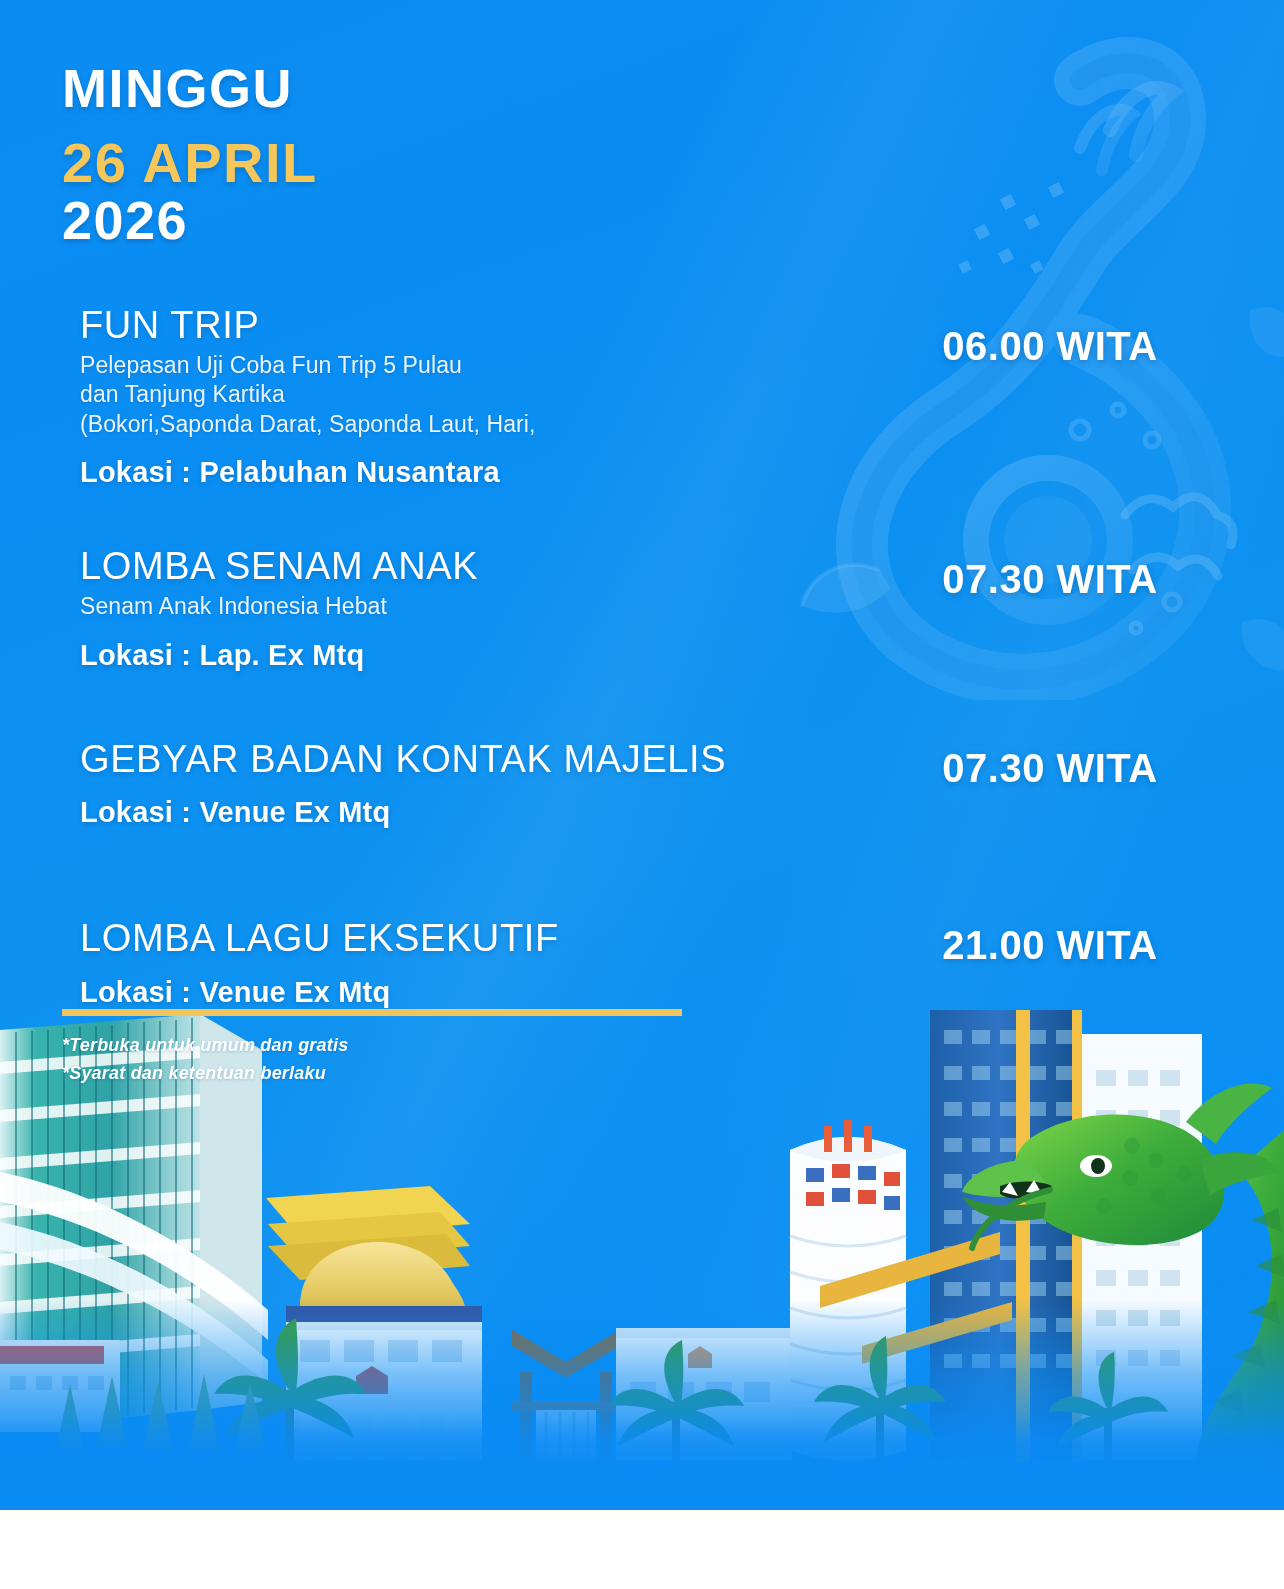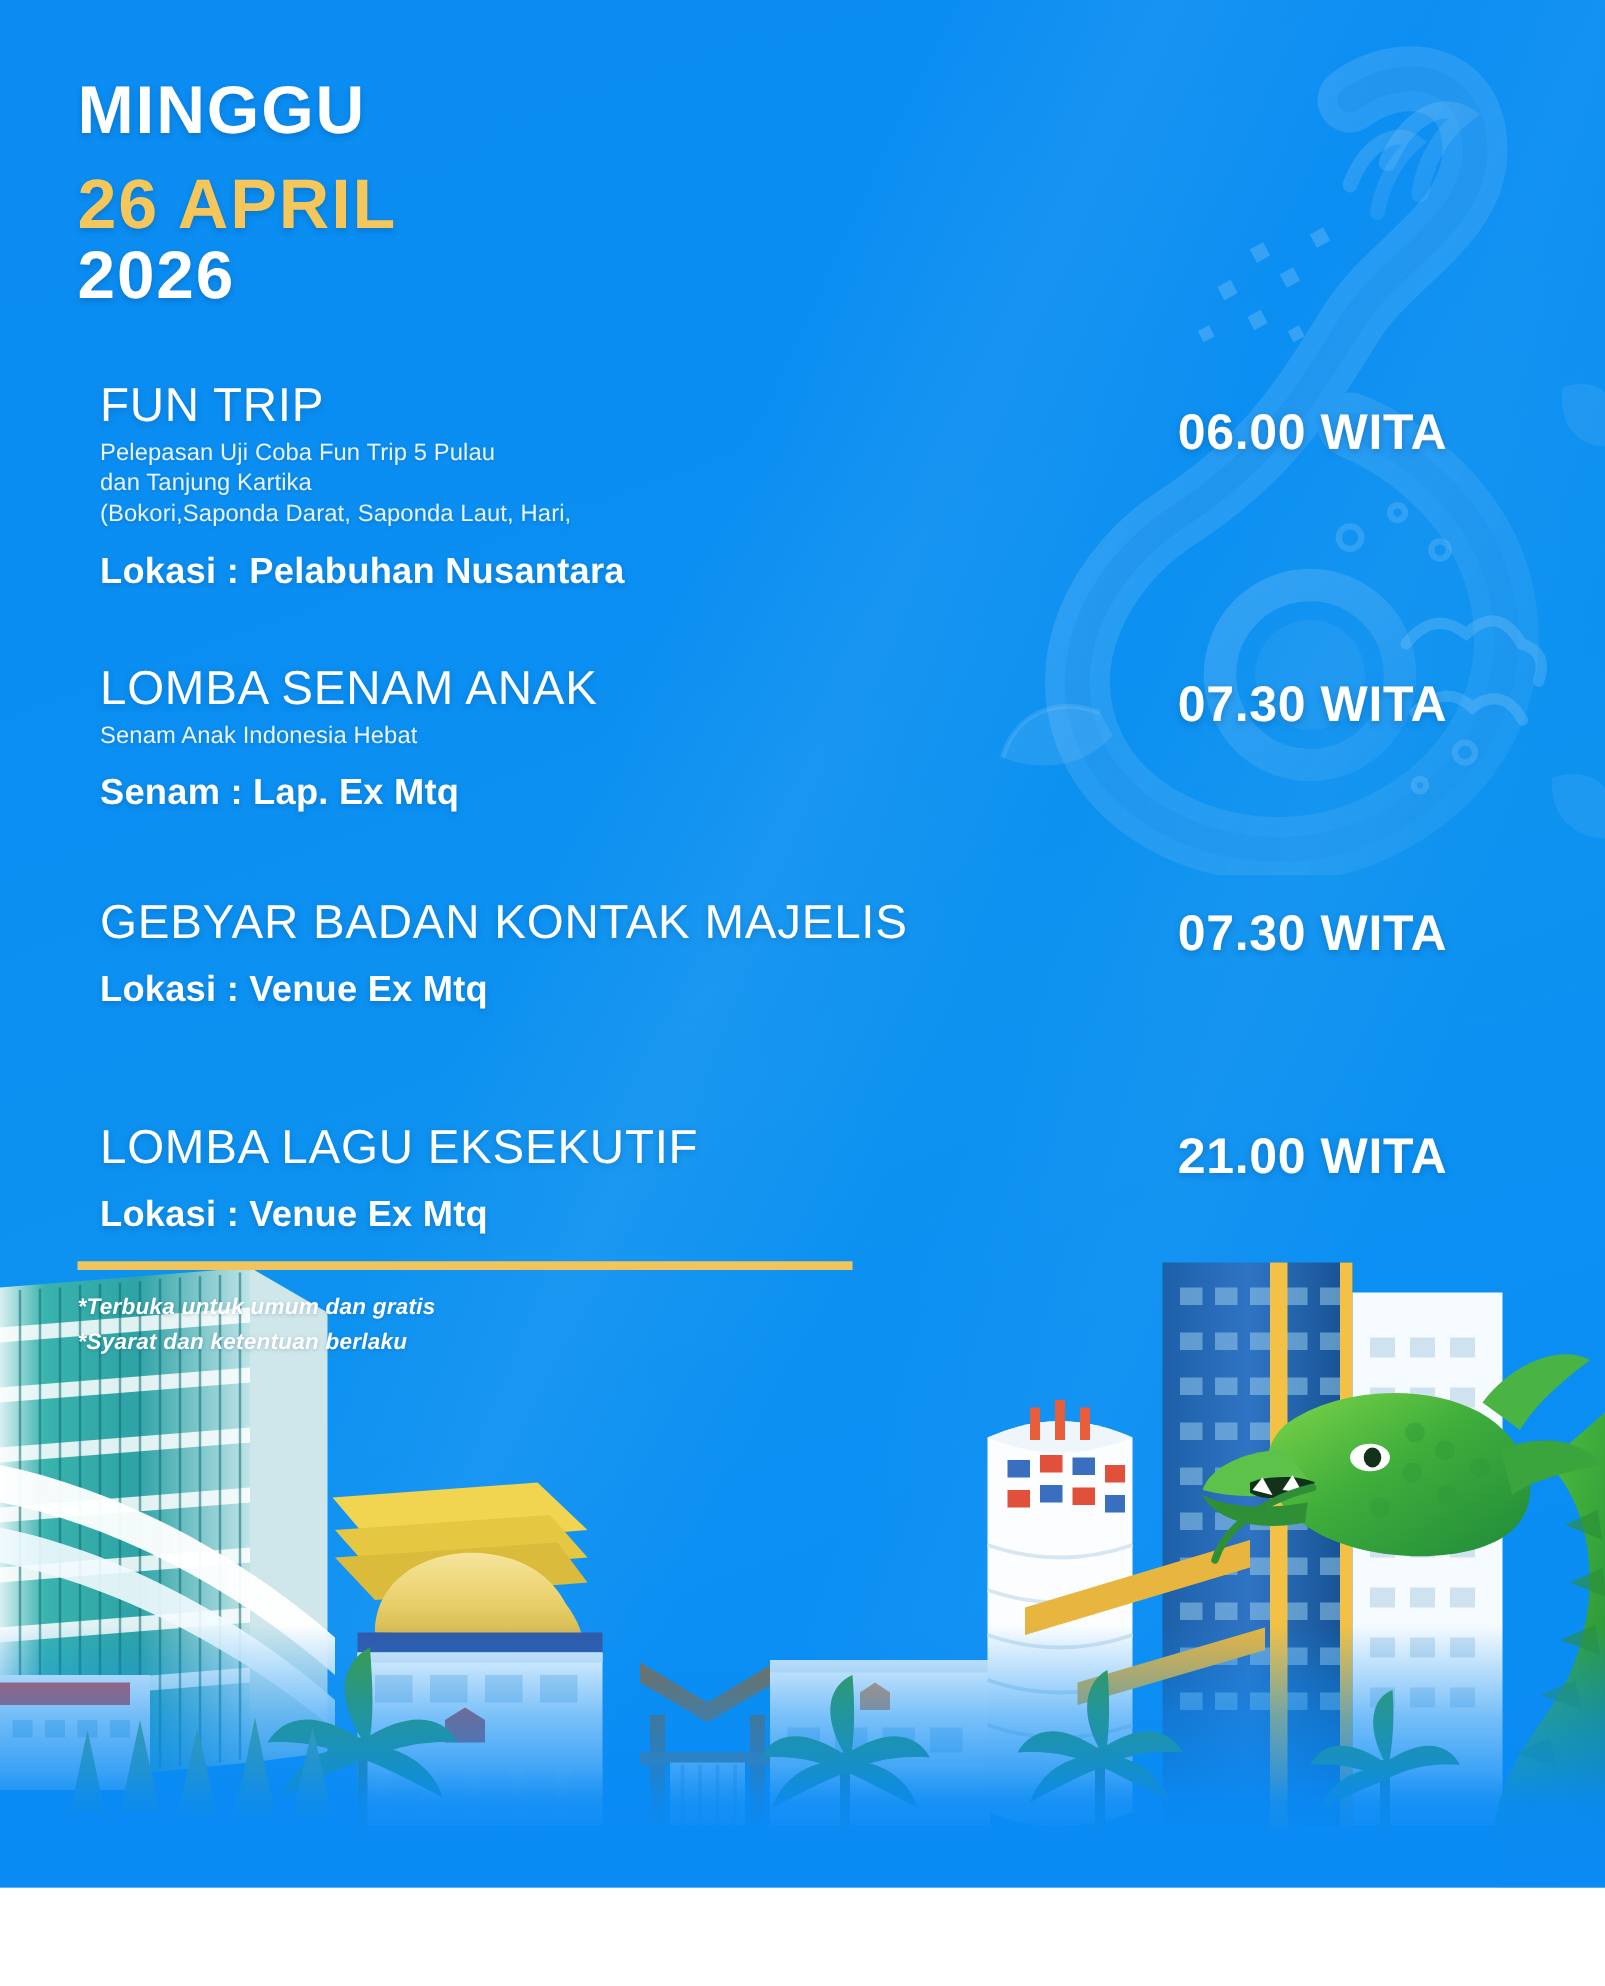--- a/index.html
+++ b/index.html
@@ -89,21 +89,21 @@
     color: #ffffff;
     font-size: 38px;
     font-weight: normal;
     letter-spacing: 0.6px;
     line-height: 1.05;
     text-shadow: 0 2px 5px rgba(0,60,120,0.25);
     white-space: nowrap;
   }
   .ev-desc {
     color: #eaf4fd;
-    font-size: 19px;
+    font-size: 23px;
     line-height: 1.28;
     margin-top: 5px;
     letter-spacing: 0.1px;
     text-shadow: 0 1px 3px rgba(0,60,120,0.22);
   }
   .ev-desc div { white-space: nowrap; }
   .ev-loc {
     color: #ffffff;
     font-size: 29px;
     font-weight: bold;
@@ -259,21 +259,21 @@
       </div>
       <div class="ev-right">06.00 WITA</div>
     </div>
 
     <div class="event" id="ev1">
       <div class="ev-left">
         <div class="ev-title">LOMBA SENAM ANAK</div>
         <div class="ev-desc">
           <div>Senam Anak Indonesia Hebat</div>
         </div>
-        <div class="ev-loc">Senam : Lap. Ex Mtq</div>
+        <div class="ev-loc">Lokasi : Lap. Ex Mtq</div>
       </div>
       <div class="ev-right">07.30 WITA</div>
     </div>
 
     <div class="event" id="ev2">
       <div class="ev-left">
         <div class="ev-title">GEBYAR BADAN KONTAK MAJELIS</div>
         <div class="ev-loc">Lokasi : Venue Ex Mtq</div>
       </div>
       <div class="ev-right">07.30 WITA</div>

